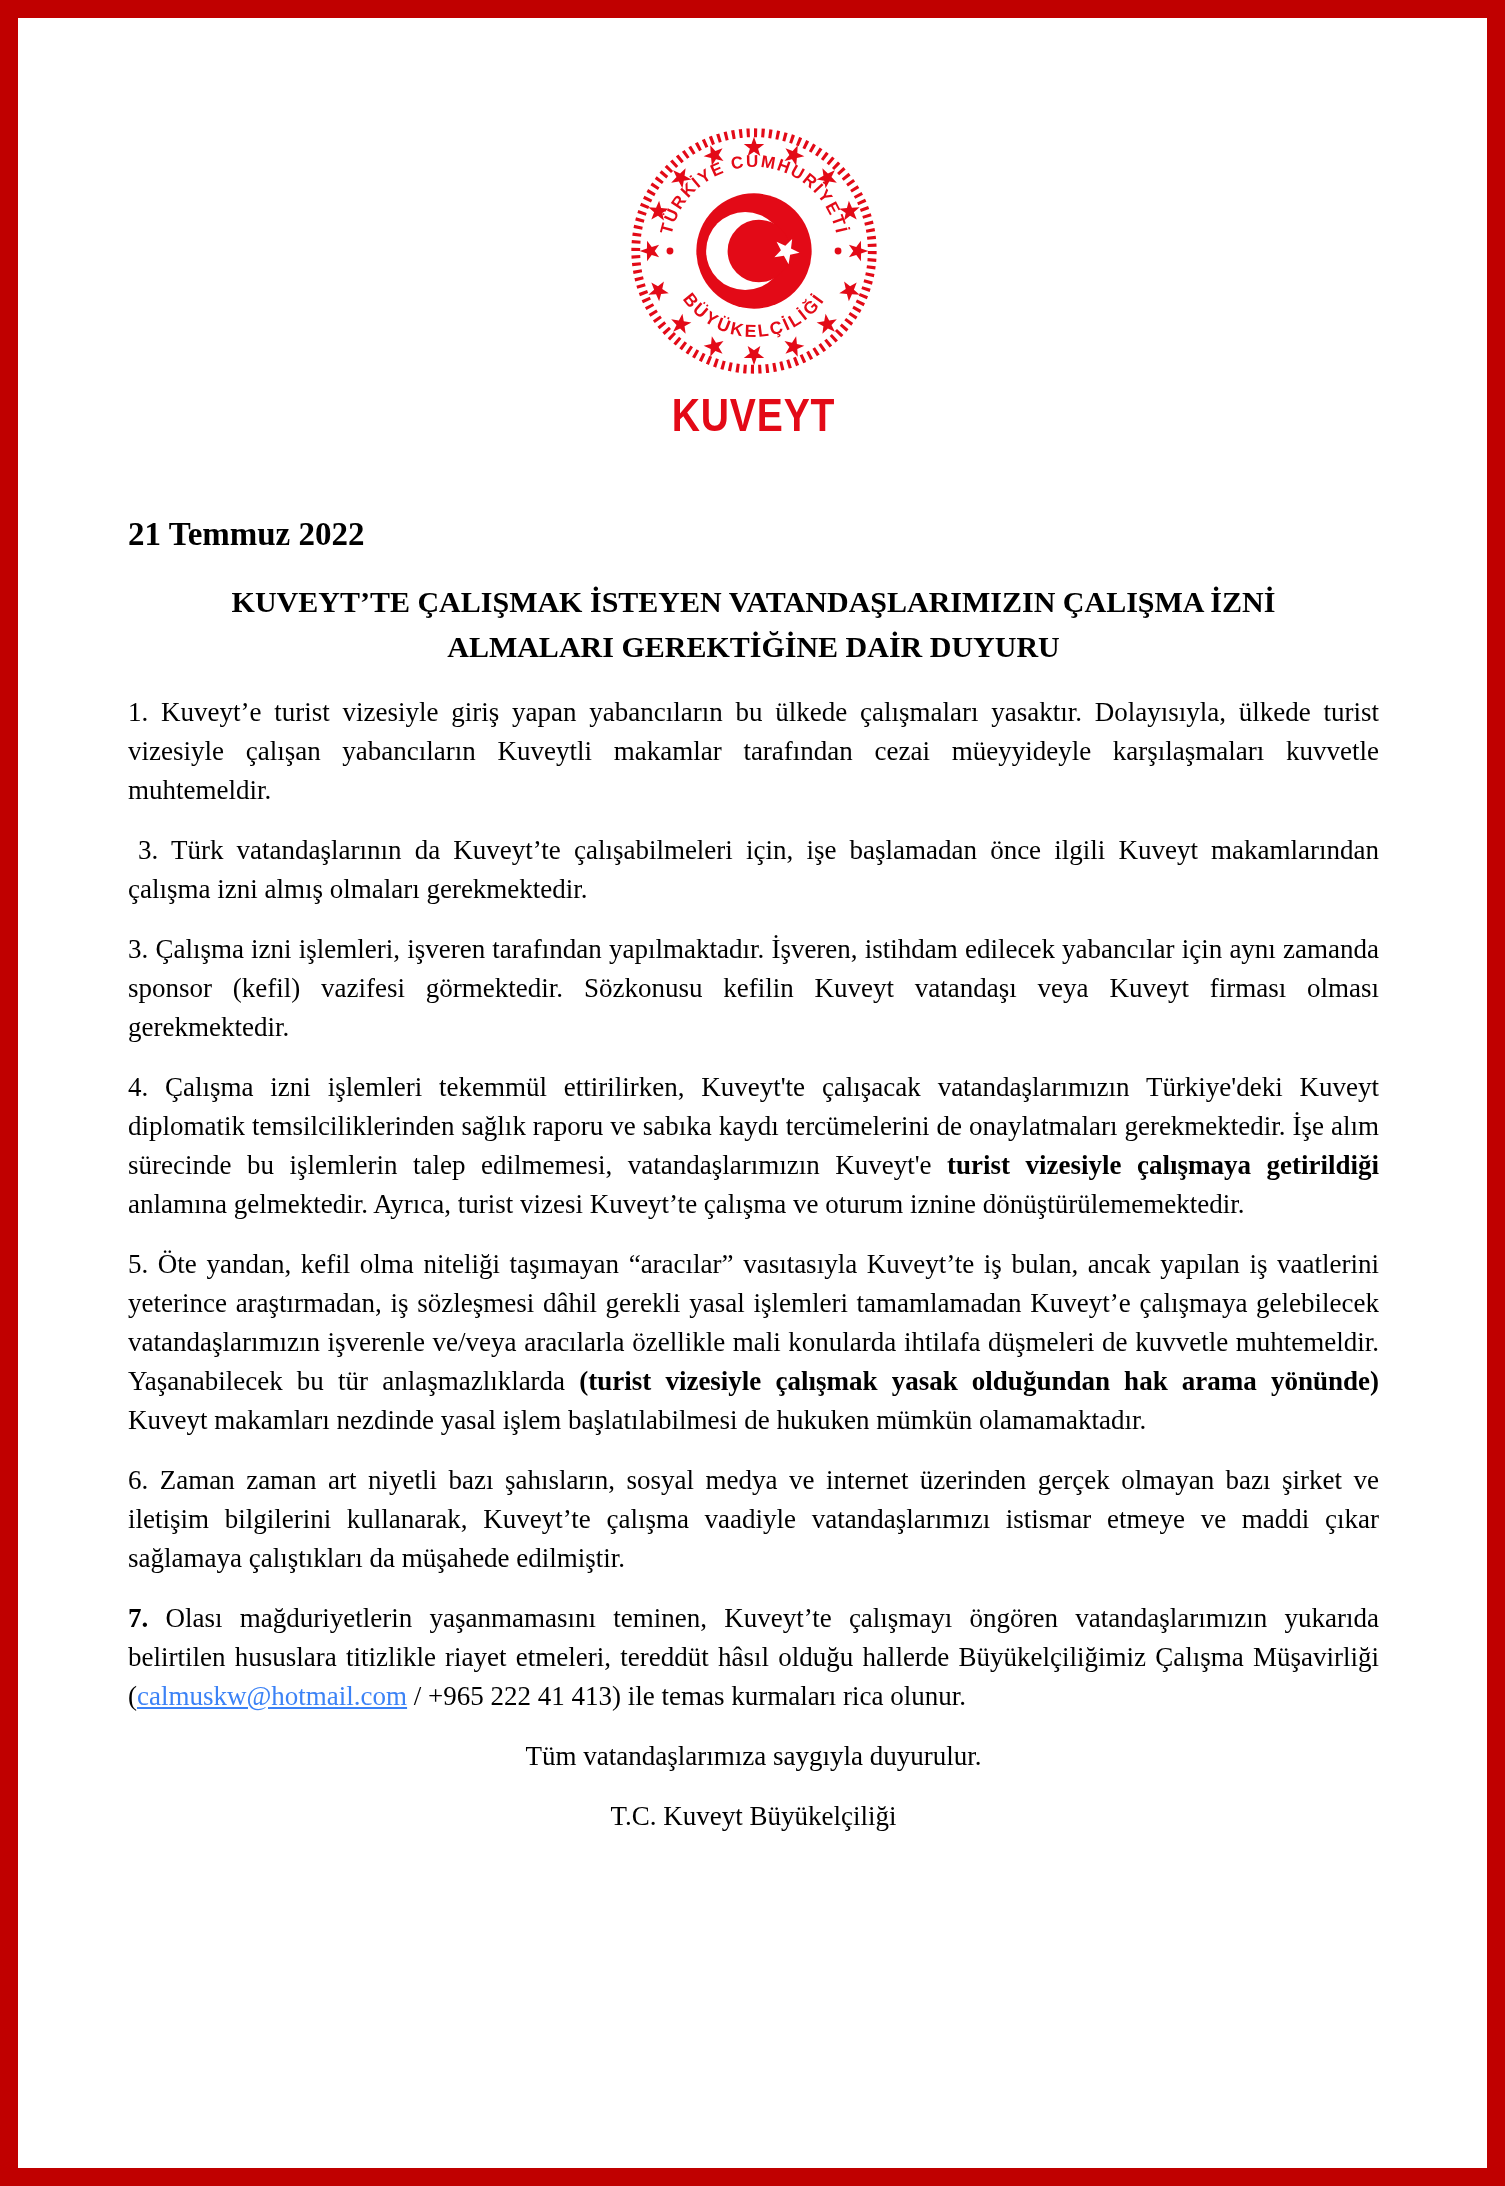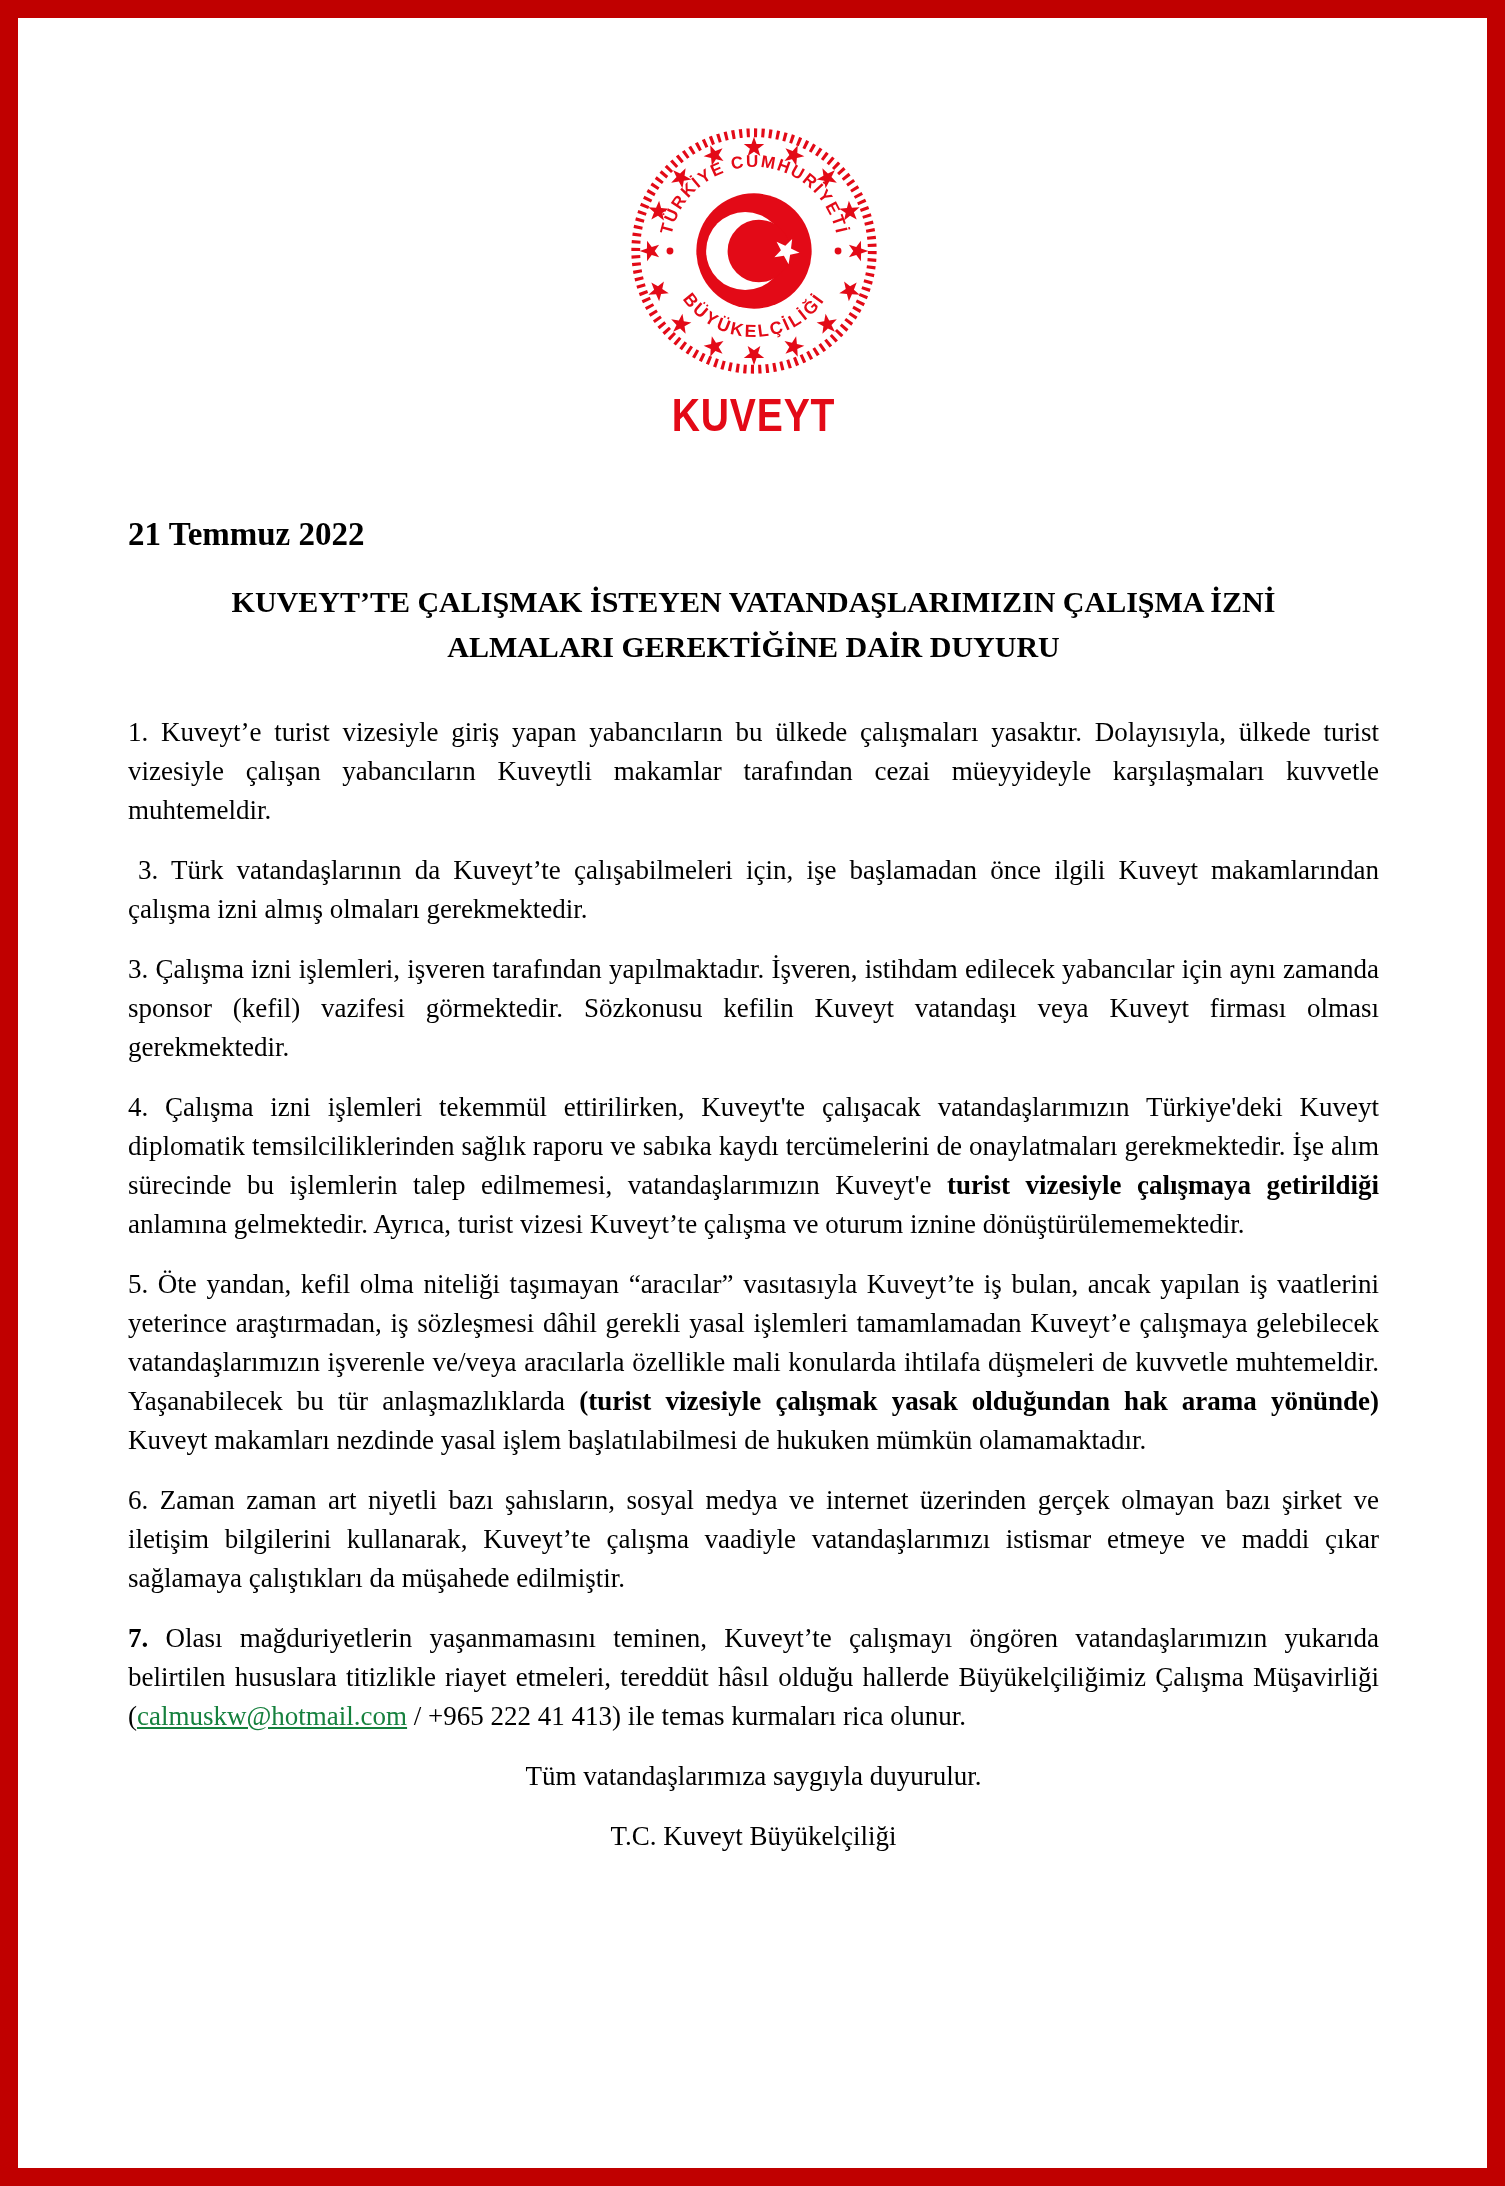--- a/index.html
+++ b/index.html
@@ -33,32 +33,32 @@
     font-weight:bold;
     font-size:33px;
     margin-top:74px;
   }
 
   .doc-title {
     text-align:center;
     font-weight:bold;
     font-size:30px;
     line-height:1.5;
-    margin:26px 0 44px 0;
+    margin:26px 0 24px 0;
   }
 
   p.para {
     font-size:27px;
     line-height:39px;
     text-align:justify;
     margin:0 0 21px 0;
   }
   p.para.indent { text-indent:10px; }
   p.para b { font-weight:bold; }
-  a.email-link { color:#15803d; text-decoration:underline; cursor:pointer; }
+  a.email-link { color:#3b82f6; text-decoration:underline; cursor:pointer; }
 
   .closing p { font-size:27px; line-height:39px; margin:0 0 21px 0; text-align:center; }
 </style>
 </head>
 <body>
 
 <div class="page">
   <div class="content">
 
     <div class="emblem-wrap">

